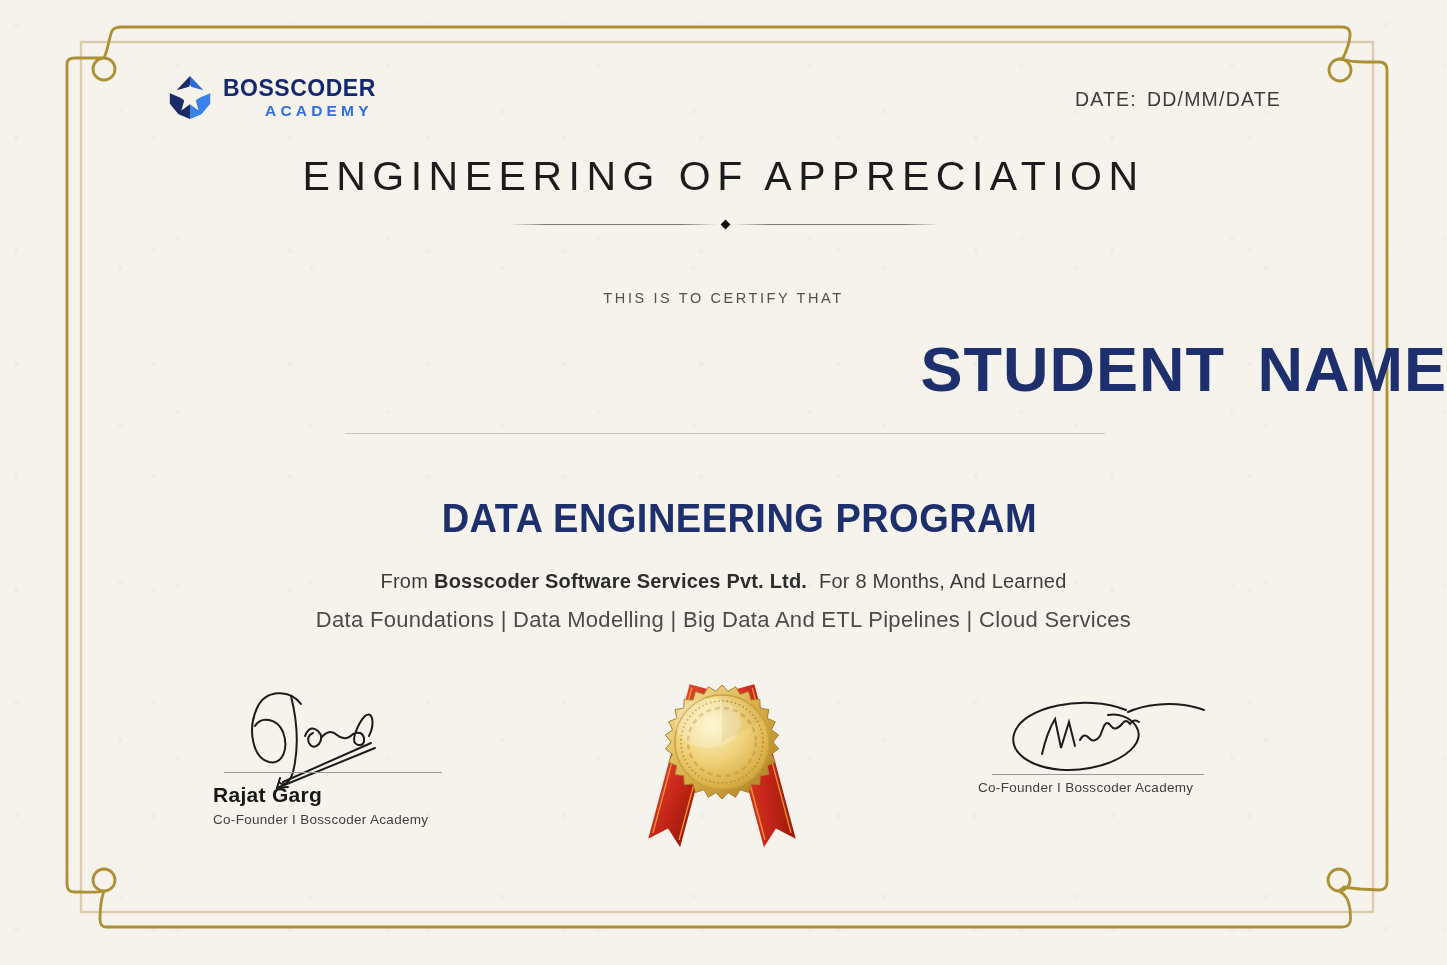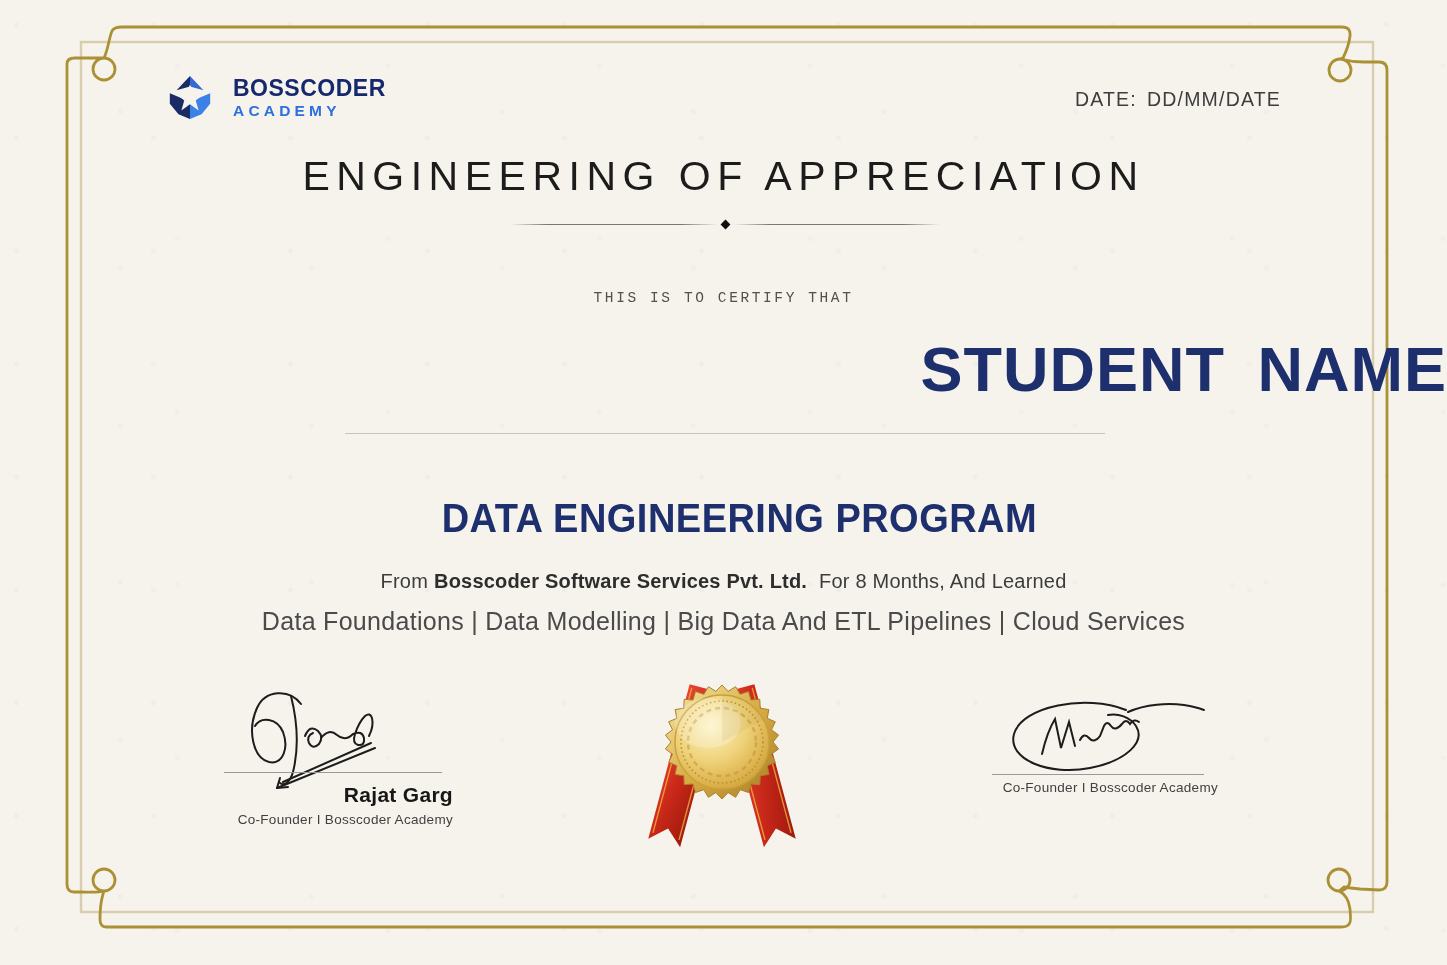--- a/index.html
+++ b/index.html
@@ -16,53 +16,53 @@
       radial-gradient(circle at 84% 38%, rgba(120,110,90,.03) 0 2px, transparent 3px),
       #f5f3ec;
     background-size:137px 113px, 191px 157px, 211px 173px, auto;
   }
   svg{display:block;}
 
   
   .border-svg{position:absolute;inset:0;}
 
   
-  .brand{position:absolute;left:166px;top:74px;display:flex;align-items:center;gap:19px;}
+  .brand{position:absolute;left:166px;top:74px;display:flex;align-items:center;gap:9px;}
   .brand-text .brand-name{font-size:23px;font-weight:700;letter-spacing:.5px;color:#16286d;line-height:24px;}
-  .brand-text .brand-sub{font-size:15.5px;font-weight:700;letter-spacing:4.2px;color:#2e6fe0;line-height:19px;margin-top:1px;}
+  .brand-text .brand-sub{font-size:15.5px;font-weight:700;letter-spacing:4.2px;color:#2e6fe0;line-height:19px;margin-top:1px;margin-left:42px;}
   .date-line{position:absolute;top:88px;right:166px;font-size:19.5px;letter-spacing:1.2px;color:#3d3d3d;}
   .date-line .date-value{margin-left:10px;}
 
   .title{
     position:absolute;left:0;top:153px;width:100%;text-align:center;margin:0;
     font-size:41px;font-weight:400;letter-spacing:6.5px;color:#1c1c1c;
   }
   .divider{position:absolute;left:510px;top:220px;width:430px;height:9px;display:flex;align-items:center;}
   .divider .dl{flex:1;height:1px;background:linear-gradient(90deg,rgba(110,110,110,0),#777 18%,#777 82%,rgba(110,110,110,0));}
   .divider .diamond{width:7px;height:7px;background:#111;transform:rotate(45deg);margin:0 4px;flex:0 0 auto;}
 
   .certify{position:absolute;left:0;top:290px;width:100%;text-align:center;margin:0;
-    font-size:14.5px;letter-spacing:2.6px;color:#555049;font-weight:500;font-family:Liberation Mono, monospace;}
+    font-size:14.5px;letter-spacing:2.6px;color:#555049;font-weight:500;}
   .student{position:absolute;left:0;top:333px;width:100%;text-align:right;margin:0;
     font-size:63px;font-weight:800;letter-spacing:1px;word-spacing:14px;color:#1e2f6e;}
   .name-rule{position:absolute;left:345px;top:433px;width:760px;height:1px;background:#c7c4bc;}
   .completed{position:absolute;left:0;top:450px;width:100%;text-align:center;margin:0;
     font-size:15.5px;letter-spacing:1.6px;color:#454545;font-weight:500;}
   .program{position:absolute;left:0;top:496px;width:100%;text-align:center;margin:0;
     font-size:40px;font-weight:800;letter-spacing:.5px;color:#1e2f6e;padding-left:16px;}
   .program span{display:inline-block;transform:scaleX(.95);transform-origin:center;}
   .details{position:absolute;left:0;top:570px;width:100%;text-align:center;margin:0;
     font-size:20px;color:#3c3c3c;letter-spacing:.2px;}
   .details .company{font-weight:700;color:#2d2d2d;margin:0 6px;}
   .details .suffix{margin-left:6px;}
   .curriculum{position:absolute;left:0;top:607px;width:100%;text-align:center;margin:0;
-    font-size:25px;color:#4a4a4a;letter-spacing:.3px;font-weight:400;}
+    font-size:22px;color:#4a4a4a;letter-spacing:.3px;font-weight:400;}
 
   
-  .sig-block{position:absolute;width:240px;text-align:right;}
+  .sig-block{position:absolute;width:240px;text-align:left;}
   .sig-left{left:213px;top:688px;}
   .sig-right{left:978px;top:690px;}
   .sig-art{position:absolute;left:0;top:-2px;}
   .sig-rule{position:relative;margin:84px auto 0;height:1px;background:#9a9a9a;width:218px;}
   .sig-right .sig-rule{width:212px;}
   .sig-name{margin:10px 0 0;font-size:21px;font-weight:700;color:#171717;letter-spacing:.3px;}
   .sig-role{margin:5px 0 4px;font-size:13.5px;color:#3f3f3f;letter-spacing:.3px;}
 
   .medal{position:absolute;left:642px;top:660px;}
 </style>

